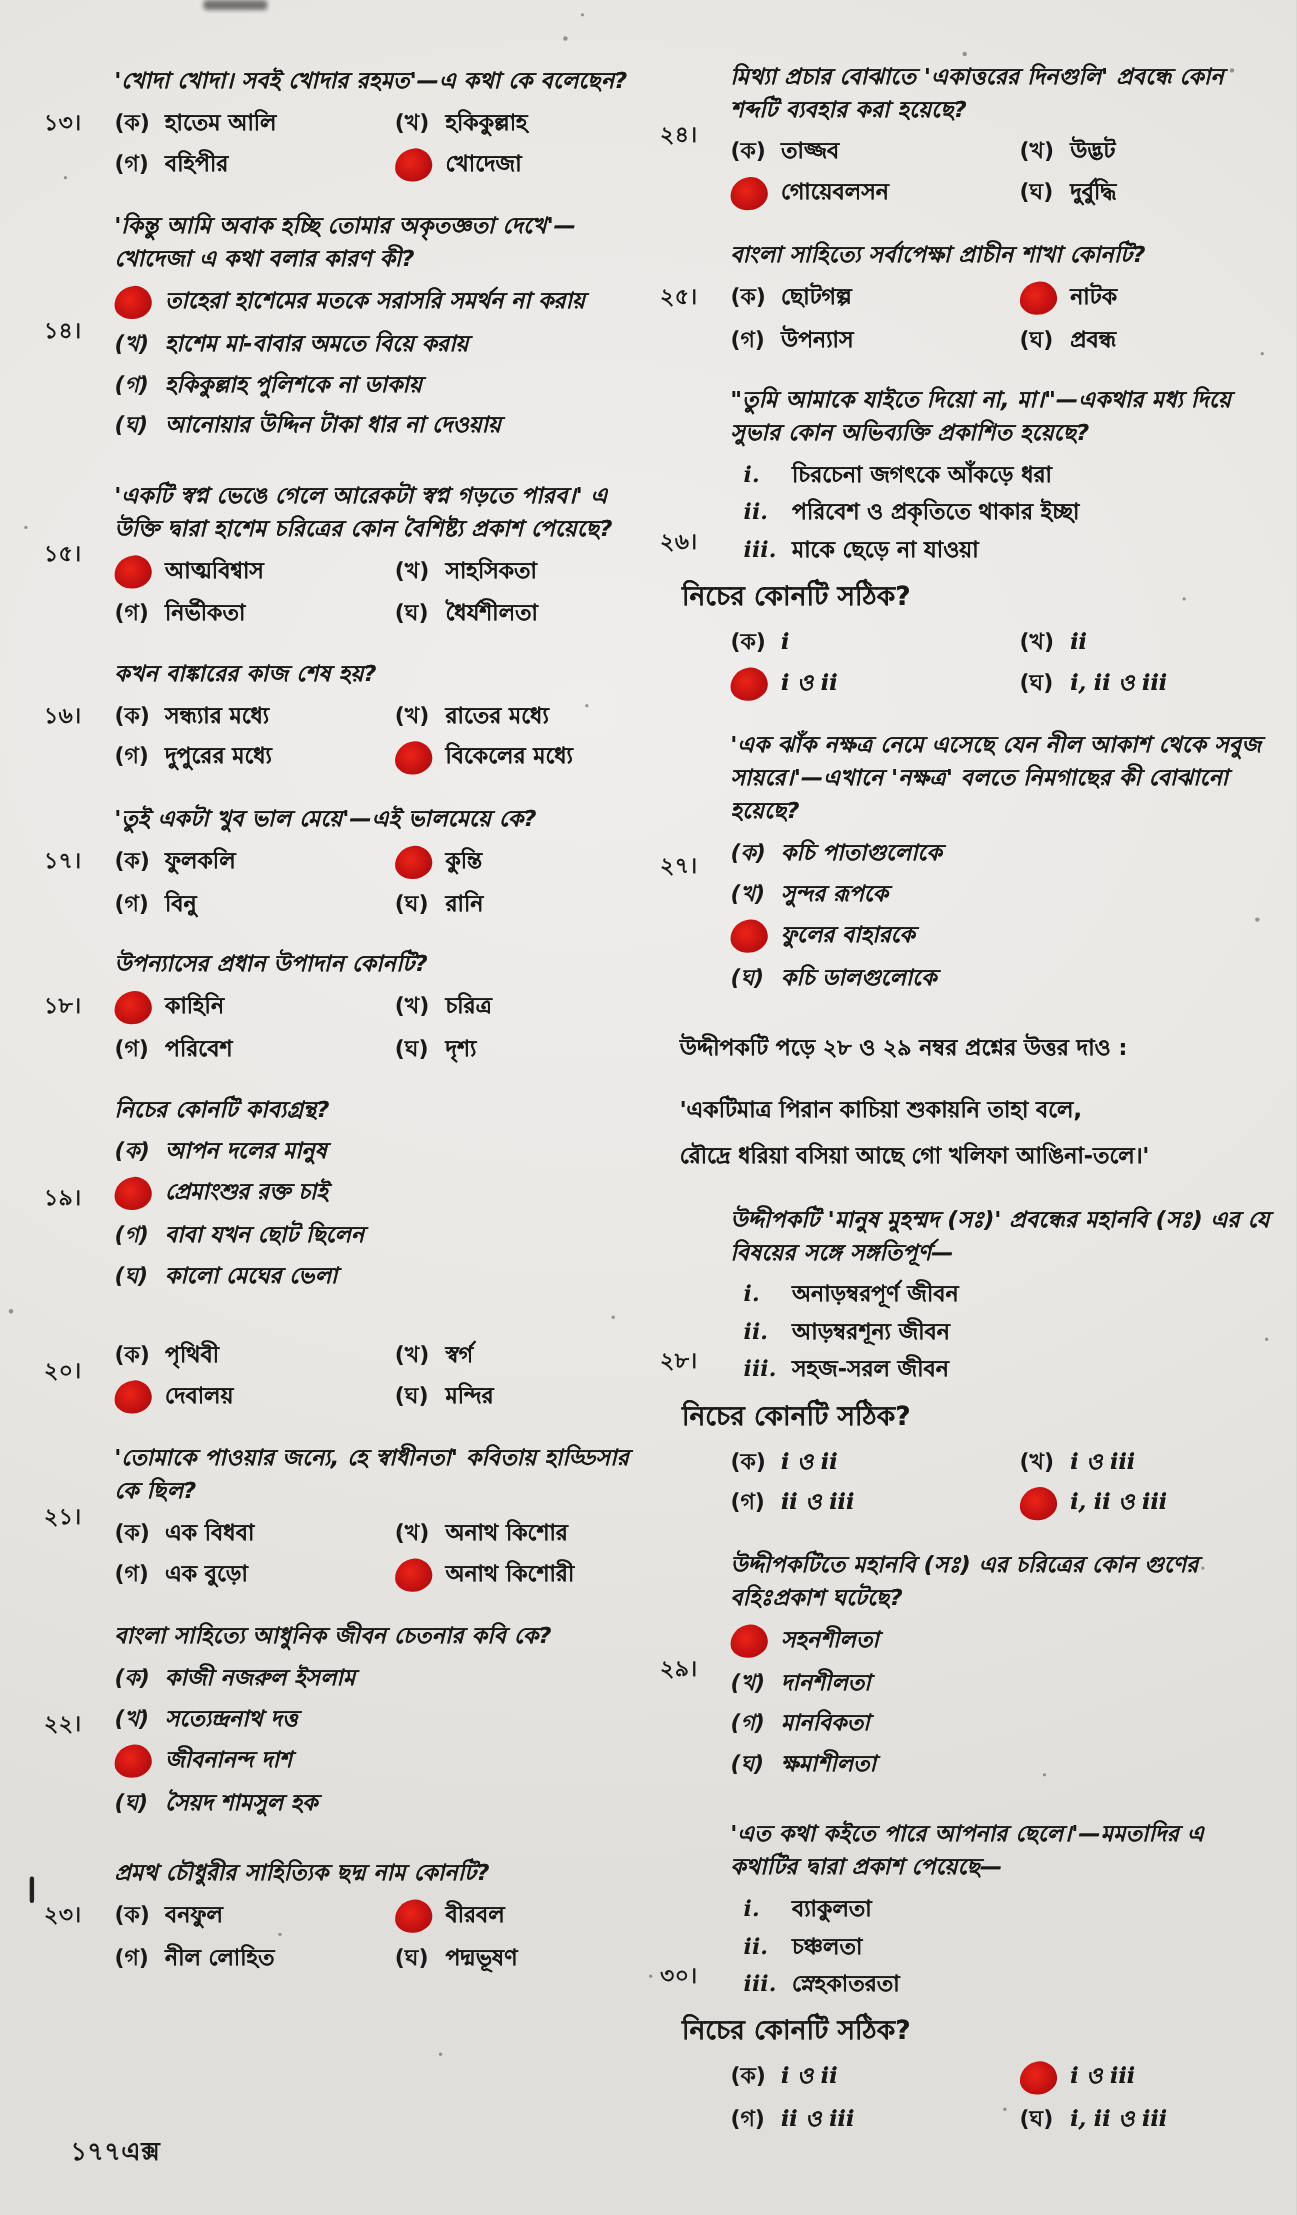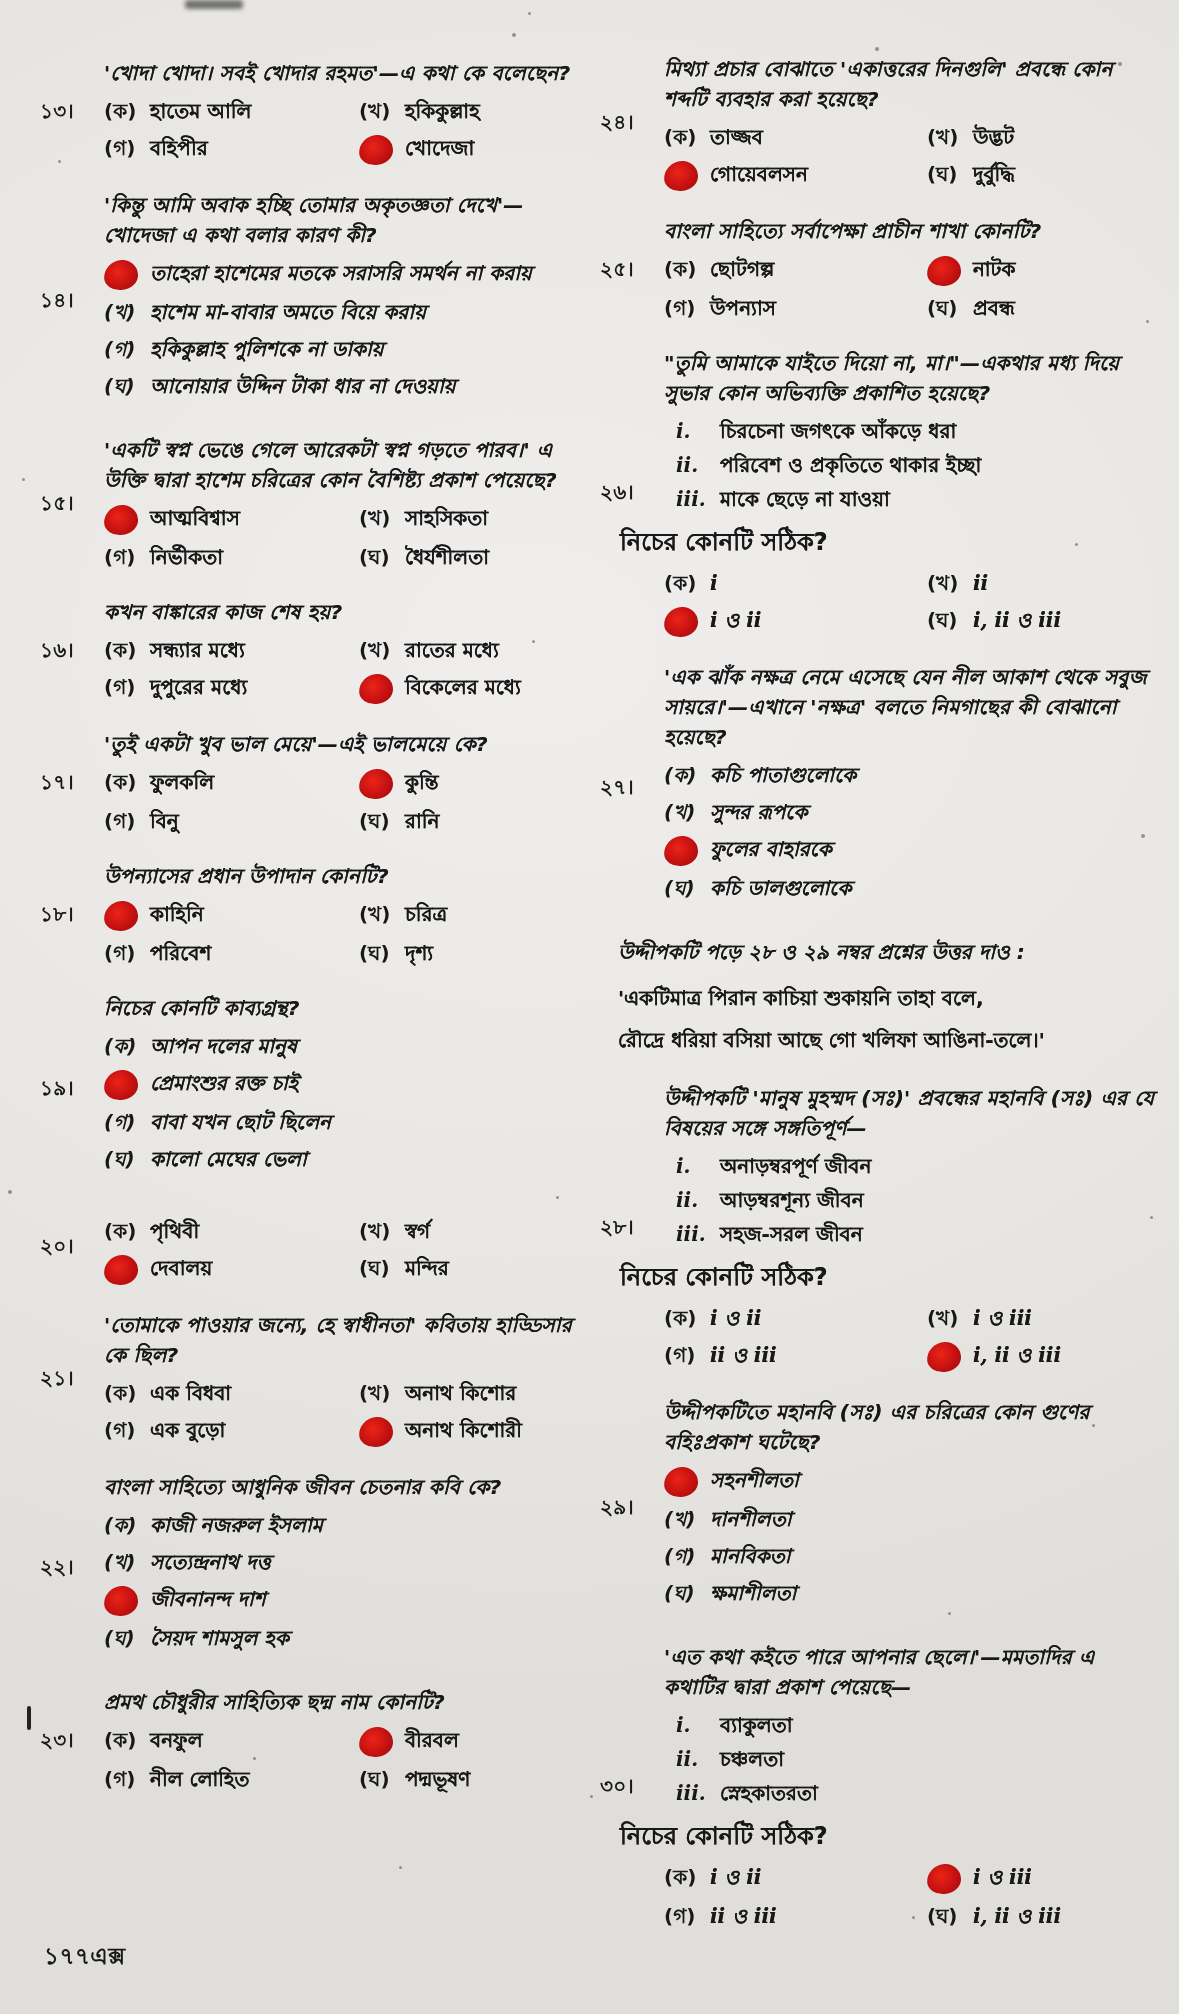--- a/index.html
+++ b/index.html
@@ -33,23 +33,23 @@
     background:radial-gradient(circle at 42% 40%, #ec2418 0%, var(--mark,#c41111) 55%, #9c0a0a 100%);
     border-radius:55% 45% 52% 48% / 58% 52% 48% 42%;
     transform:rotate(-4deg);
   }
   .stmts{margin:8px 0 4px 12px;}
   .stmt{display:flex;align-items:flex-start;font-size:20px;line-height:1.5;margin-bottom:4px;}
   .stmt-n{flex:0 0 44px;font-style:italic;font-family:"DejaVu Serif","Liberation Serif",serif;}
   .stmt-t{flex:1;text-shadow:0 0 .6px rgba(25,25,25,.8);}
   .sub-q{font-size:24px;line-height:1.5;margin:10px 0 2px -44px;text-shadow:0 0 .6px rgba(25,25,25,.8);}
   .stimulus{margin:2px 0 28px 18px;font-size:20px;line-height:1.5;}
-  .stim-instr{margin-bottom:16px;text-shadow:0 0 .6px rgba(25,25,25,.8);font-style:italic;}
+  .stim-instr{margin-bottom:26px;text-shadow:0 0 .6px rgba(25,25,25,.8);}
   .stim-line{margin-bottom:12px;text-shadow:0 0 .6px rgba(25,25,25,.8);}
-  .footer{position:absolute;left:44px;top:1938px;font-size:23px;letter-spacing:.5px;}
+  .footer{position:absolute;left:64px;top:1938px;font-size:23px;letter-spacing:.5px;}
   .dot{position:absolute;background:#4a4a48;border-radius:50%;opacity:.55;}
   .smudge{position:absolute;background:#555;filter:blur(2px);opacity:.8;border-radius:3px;}
   .stray-bar{position:absolute;background:#222;border-radius:2px;}
 </style>
 </head>
 <body>
 
 <div class="page" style="--mark: #c41111;">
   <div class="col col-left">
       <div class="q">

